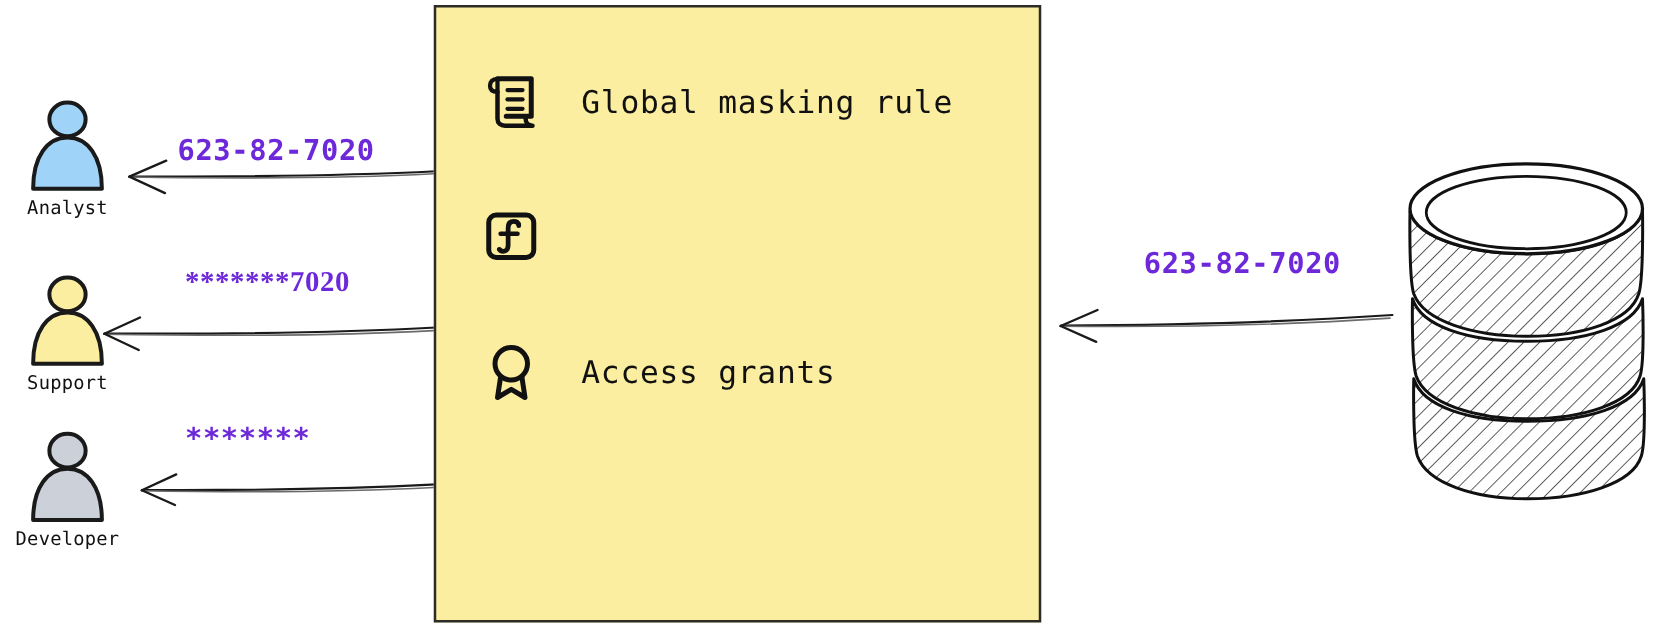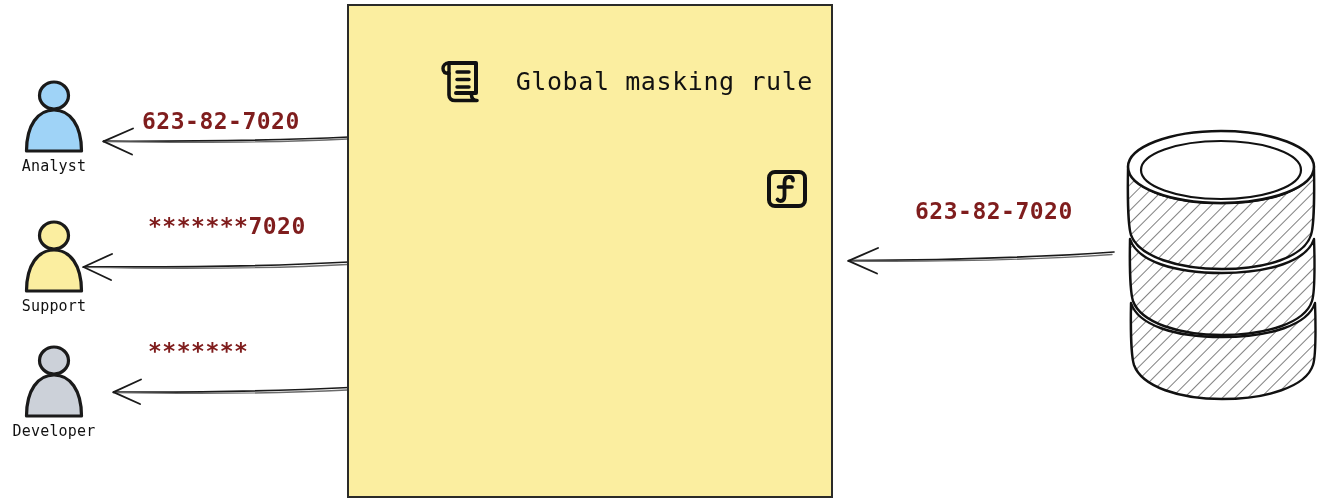--- a/index.html
+++ b/index.html
@@ -40,24 +40,24 @@
   #actor-support   { left: -6px;  top: 218px; }
   #actor-developer { left: -6px;  top: 343px; }
 
   
   .flow-label {
     position: absolute;
     font-size: 23px;
     font-weight: 700;
     letter-spacing: 0.5px;
     white-space: nowrap;
-    color: #7f1d1d;
+    color: #6d28d9;
   }
   #label-analyst   { left: 142px; top: 108px; }
-  #label-support   { left: 148px; top: 213px; }
+  #label-support   { left: 148px; top: 213px; font-family: Liberation Serif, serif; }
   #label-developer { left: 148px; top: 338px; }
   #label-db        { left: 915px; top: 198px; }
 
   
   .arrow {
     position: absolute;
   }
   #arrow-analyst   { left: 100px; top: 120px; }
   #arrow-support   { left: 80px;  top: 246px; }
   #arrow-developer { left: 110px; top: 371px; }
@@ -78,21 +78,20 @@
     position: absolute;
     left: 34px;
     top: 44px;
     width: 430px;
   }
   .policy-item {
     display: flex;
     align-items: center;
     height: 62px;
     margin-bottom: 46px;
-    justify-content: flex-end;
   }
   .policy-item:last-child { margin-bottom: 0; }
   .policy-icon {
     width: 52px;
     height: 52px;
     flex: 0 0 52px;
     display: flex;
     align-items: center;
     justify-content: center;
   }
@@ -194,20 +193,29 @@
     <div class="policy-item">
       <span class="policy-icon">
         <svg width="48" height="48" viewBox="0 0 48 48">
           <rect x="6" y="7" width="36" height="34" rx="6" ry="6" fill="none" stroke="#111" stroke-width="4"></rect>
           <path d="M30 15.5 C30 13 28 12 26 12 C23 12 21.5 14 21.5 17.5 V30.5 C21.5 34 20 36 17.5 36 C16 36 15 35.3 14.5 34.5" fill="none" stroke="#111" stroke-width="3.8" stroke-linecap="round"></path>
           <line x1="15.5" y1="22" x2="29" y2="22" stroke="#111" stroke-width="3.6" stroke-linecap="round"></line>
         </svg>
       </span>
     </div>
 
+    <div class="policy-item">
+      <span class="policy-icon">
+        <svg width="48" height="48" viewBox="0 0 48 48">
+          <circle cx="24" cy="18" r="13" fill="none" stroke="#111" stroke-width="4"></circle>
+          <path d="M15.5 28.5 L13 45 L24 38.5 L35 45 L32.5 28.5" fill="none" stroke="#111" stroke-width="4" stroke-linejoin="round" stroke-linecap="round"></path>
+        </svg>
+      </span>
+      <span class="policy-text">Access grants</span>
+    </div>
 
   </div>
 </div>
 
 <svg id="database" viewBox="0 0 225 290">
   <defs>
     <pattern id="hatch" width="9" height="9" patternTransform="rotate(45)" patternUnits="userSpaceOnUse">
       <line x1="0" y1="0" x2="0" y2="9" stroke="#555" stroke-width="1.5"></line>
     </pattern>
   </defs>

